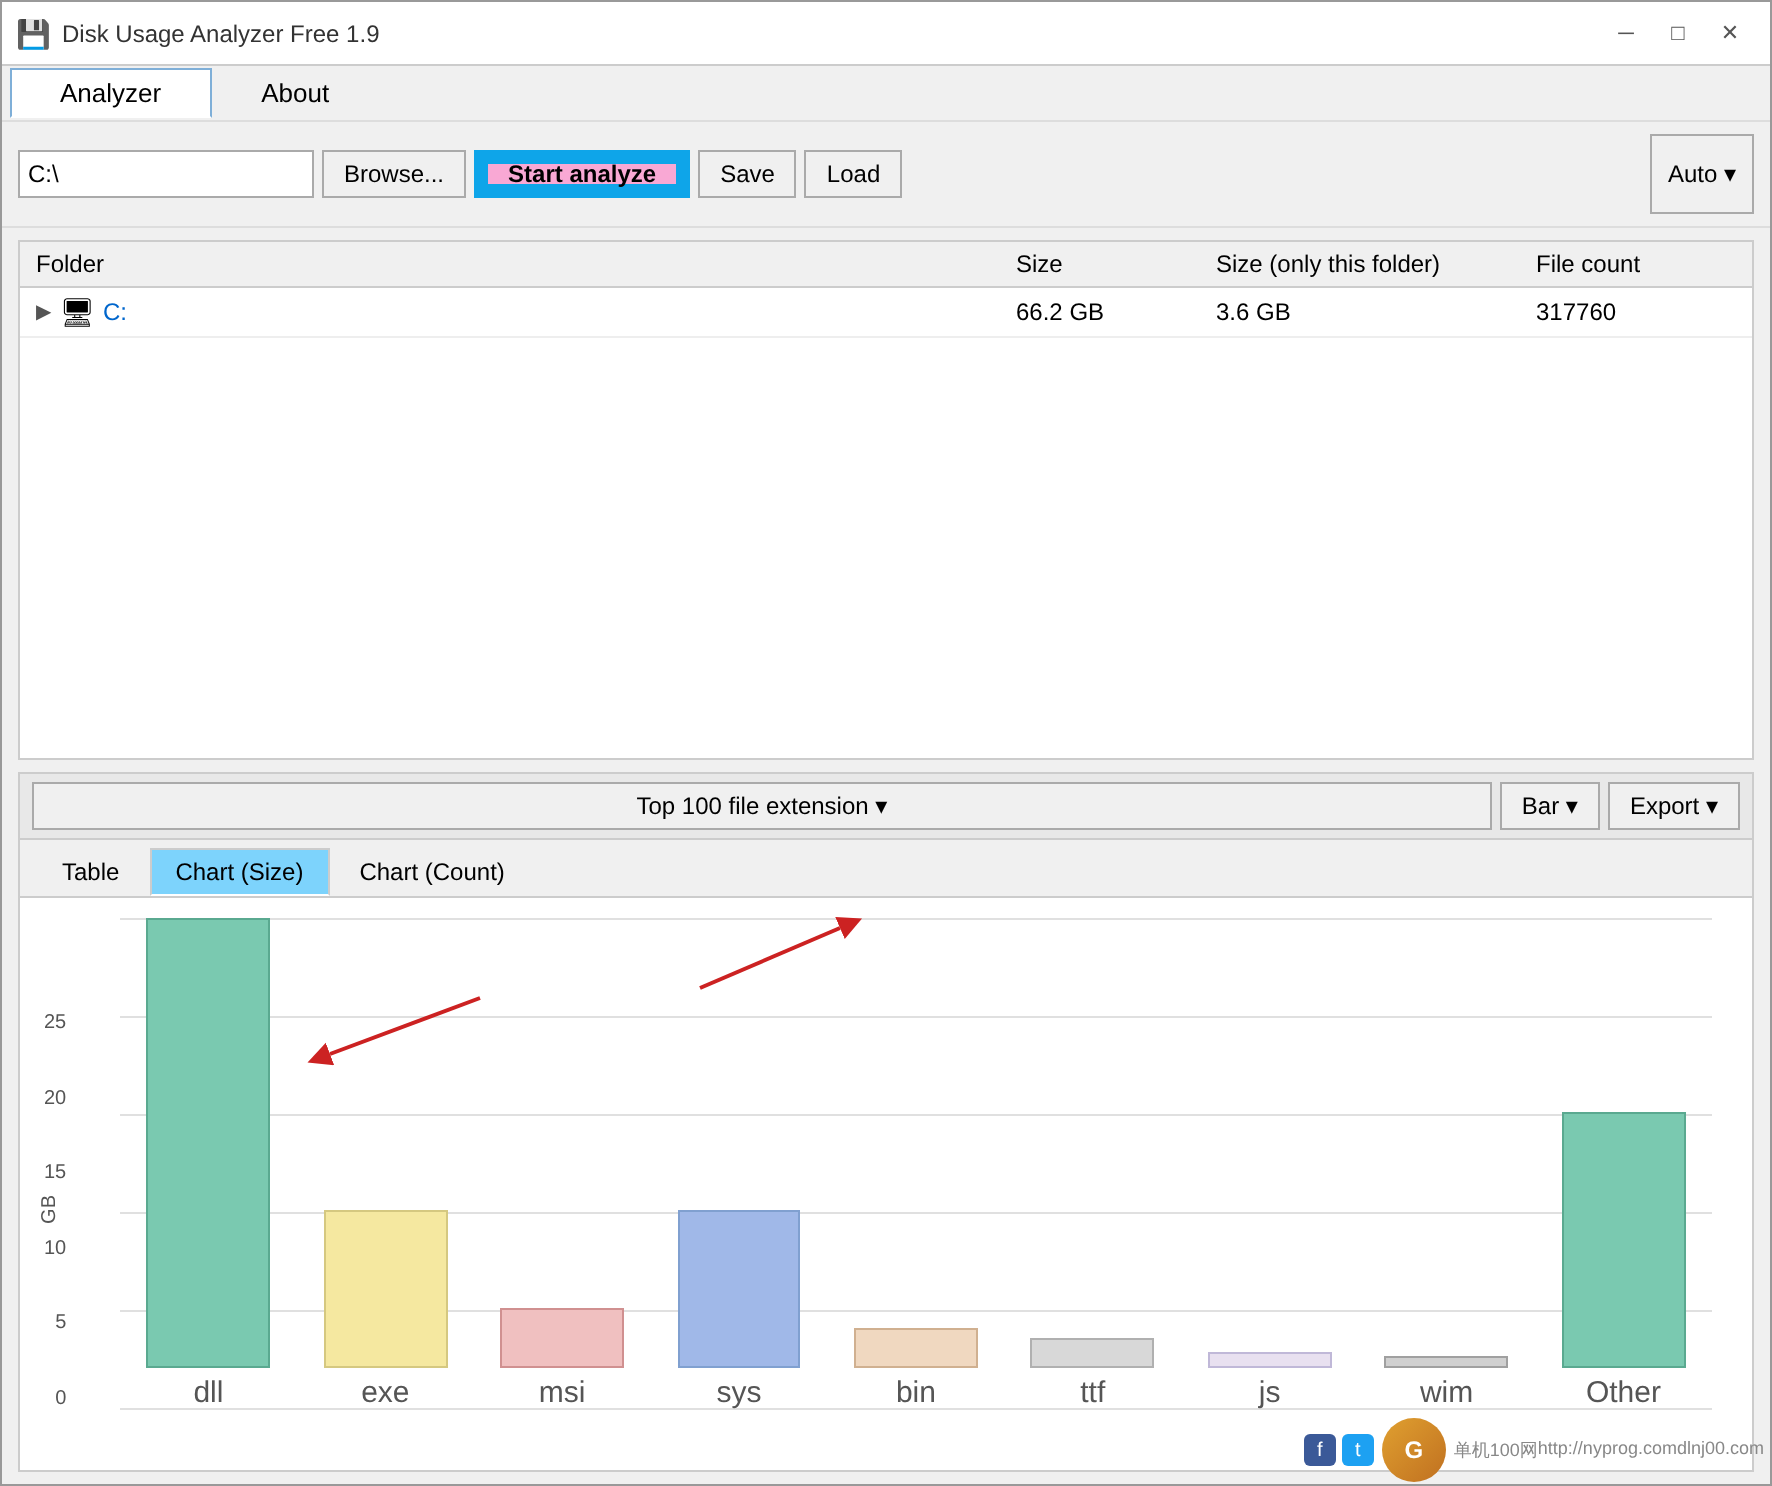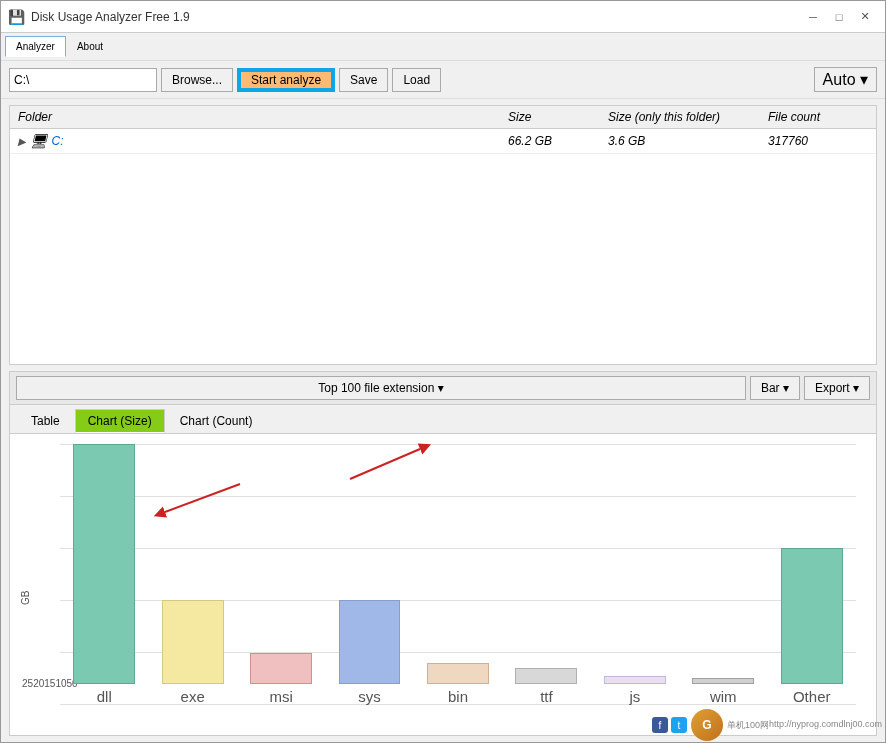--- a/index.html
+++ b/index.html
@@ -61,23 +61,23 @@
 
     .menu-bar {
       background: #f0f0f0;
       height: 28px;
       display: flex;
       align-items: center;
       padding: 0 4px;
       border-bottom: 1px solid #ddd;
     }
     .menu-item {
-      padding: 4px 10px;
+      padding: 4px 24px;
       cursor: pointer;
-      font-size: 10px;
+      font-size: 13px;
       border: 1px solid transparent;
     }
     .menu-item:hover, .menu-item.active {
       background: #d8e4f0;
       border-color: #7fafd8;
     }
     .menu-item.active {
       background: #fff;
       border-bottom-color: #fff;
     }
@@ -103,52 +103,51 @@
       padding: 0 10px;
       border: 1px solid #aaa;
       background: #f0f0f0;
       cursor: pointer;
       font-size: 12px;
       display: flex;
       align-items: center;
       white-space: nowrap;
     }
     .btn.primary {
-      background: #fdba74;
-      font-weight: normal;
-      border: 4px solid #0ea5e9;
+      background: #f9a8d4;
+      font-weight: bold;
+      border: 7px solid #0ea5e9;
     }
     .btn-auto {
       margin-left: auto;
-      height: 25px;
+      height: 40px;
       padding: 0 8px;
       border: 1px solid #aaa;
       background: #f0f0f0;
       cursor: pointer;
-      font-size: 16px;
+      font-size: 12px;
       display: flex;
       align-items: center;
       gap: 4px;
     }
 
     .content-area {
       flex: 1;
       display: flex;
       flex-direction: column;
       overflow: hidden;
       padding: 0;
     }
 
     .folder-panel {
       background: #fff;
       border: 1px solid #ccc;
       margin: 6px 8px;
       flex: 0 0 auto;
       height: 260px;
-      font-style: italic;
     }
     .folder-header {
       display: grid;
       grid-template-columns: 1fr 100px 160px 100px;
       background: #f0f0f0;
       border-bottom: 1px solid #ccc;
       padding: 4px 8px;
       font-size: 12px;
       font-weight: normal;
     }
@@ -211,21 +210,21 @@
       border-bottom: 1px solid #ccc;
     }
     .chart-tab {
       padding: 4px 12px;
       cursor: pointer;
       font-size: 12px;
       border: 1px solid transparent;
       background: transparent;
     }
     .chart-tab.active {
-      background: #84cc16;
+      background: #7dd3fc;
       border: 1px solid #ccc;
       border-bottom-color: #fff;
     }
 
     .chart-area {
       flex: 1;
       padding: 10px 20px 30px 50px;
       position: relative;
       background: #fff;
       overflow: hidden;
@@ -261,23 +260,23 @@
       justify-content: space-between;
     }
     .y-gridline {
       border-top: 1px solid #e0e0e0;
       width: 100%;
     }
     .y-labels {
       position: absolute;
       left: -38px;
       top: 0;
-      bottom: 16px;
-      display: flex;
-      flex-direction: row;
+      bottom: 0;
+      display: flex;
+      flex-direction: column;
       justify-content: space-between;
       align-items: flex-end;
       margin-top: 48px;
     }
     .y-label {
       font-size: 10px;
       color: #555;
       line-height: 1;
     }
 

